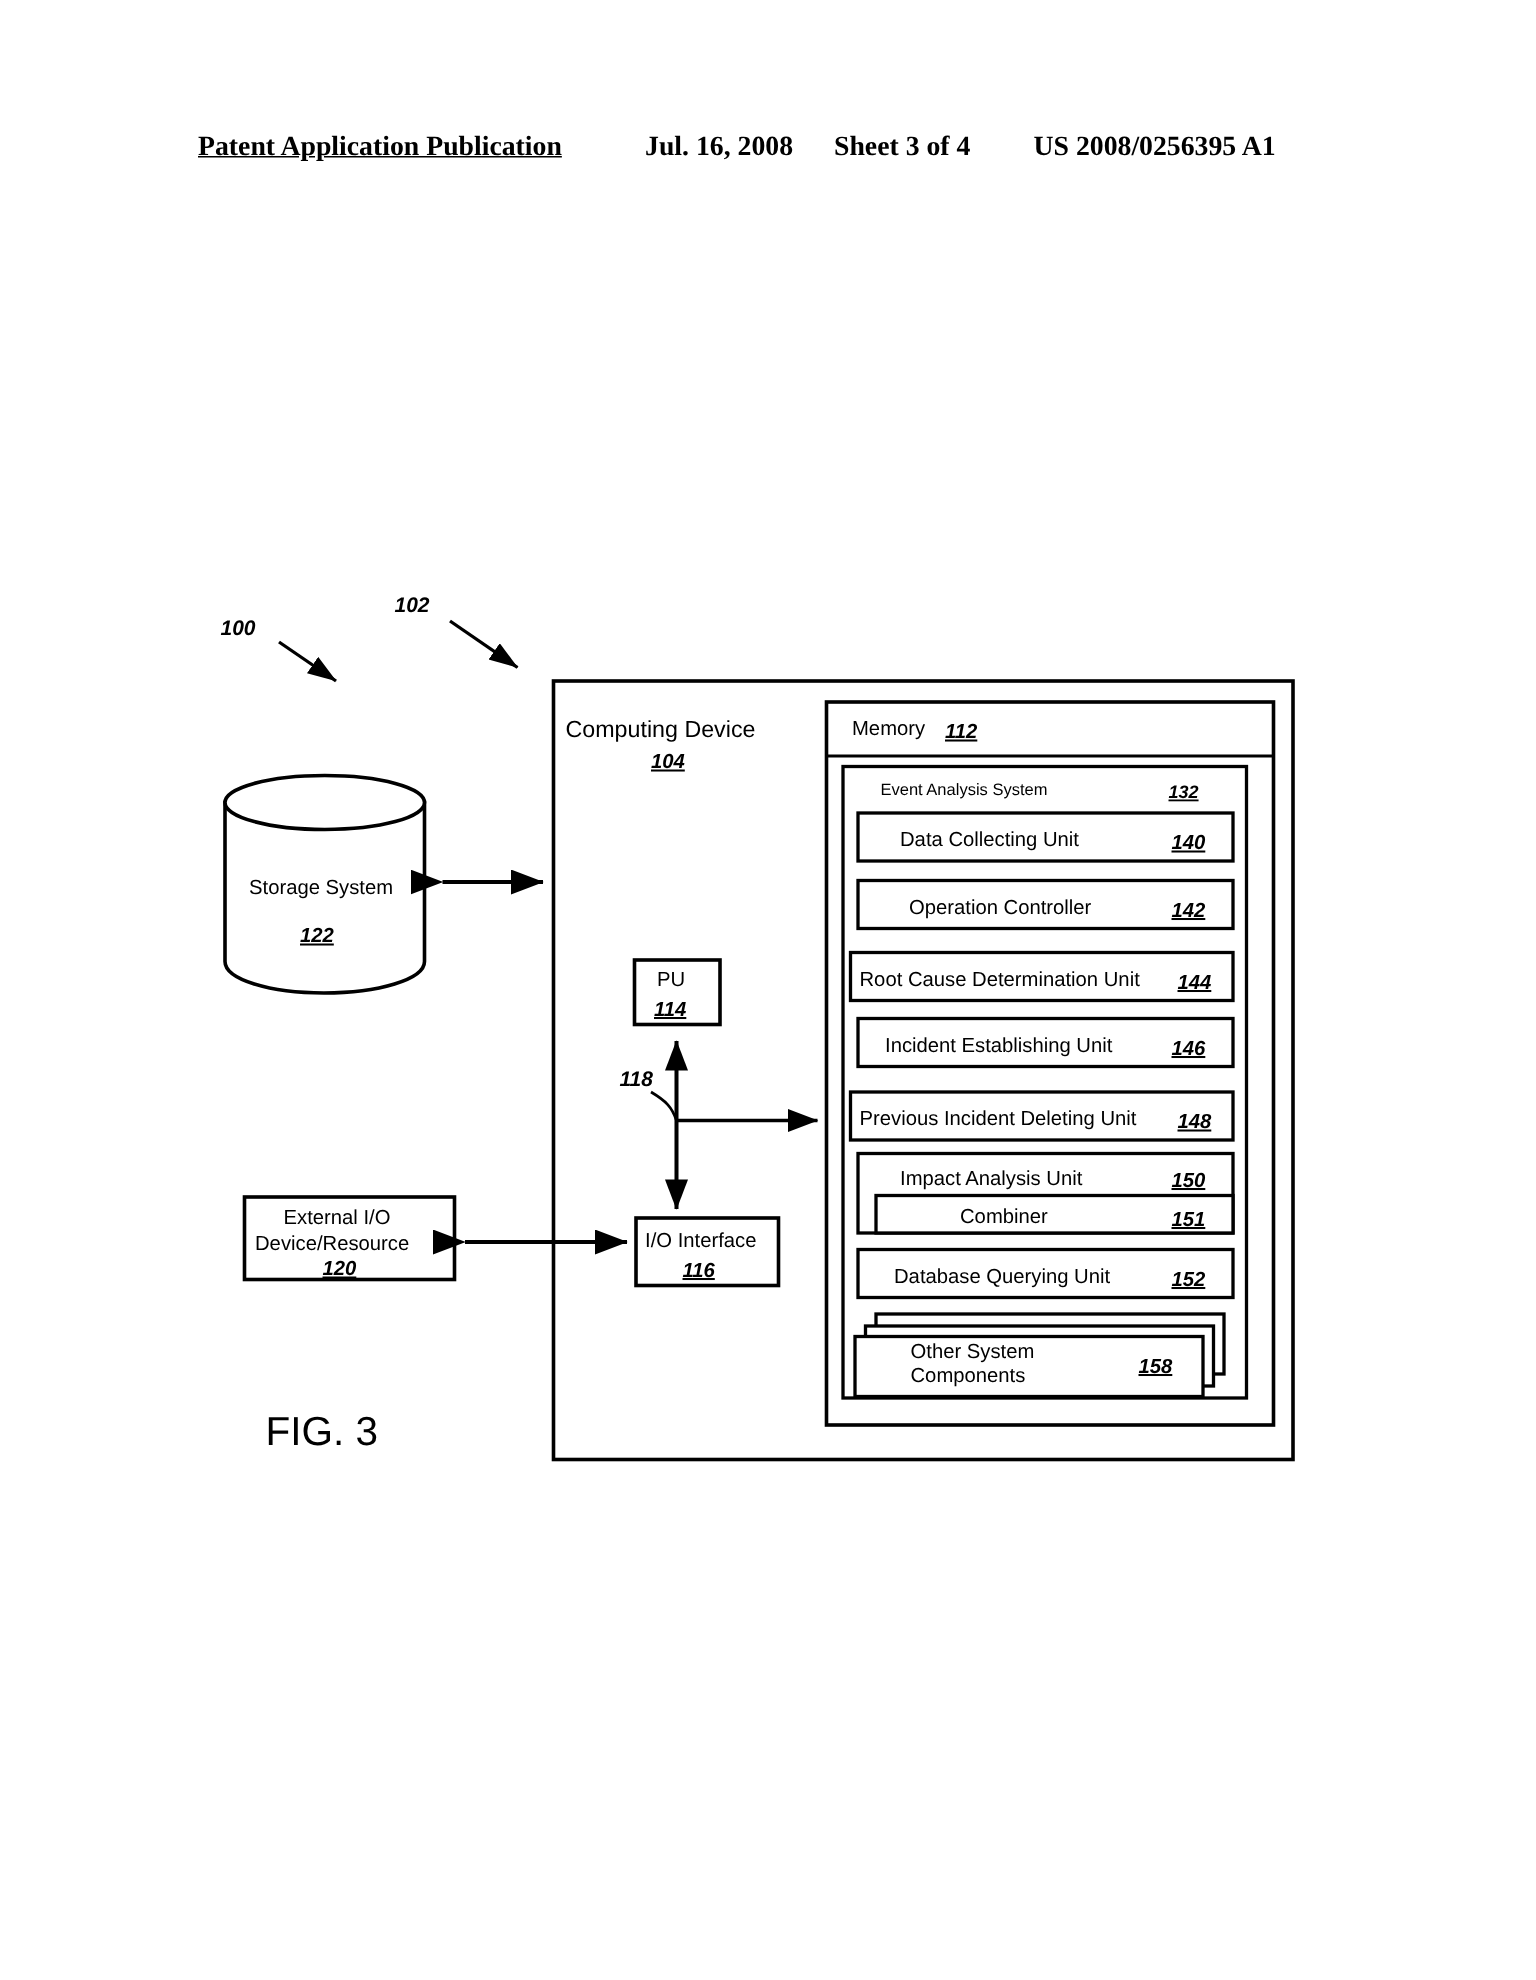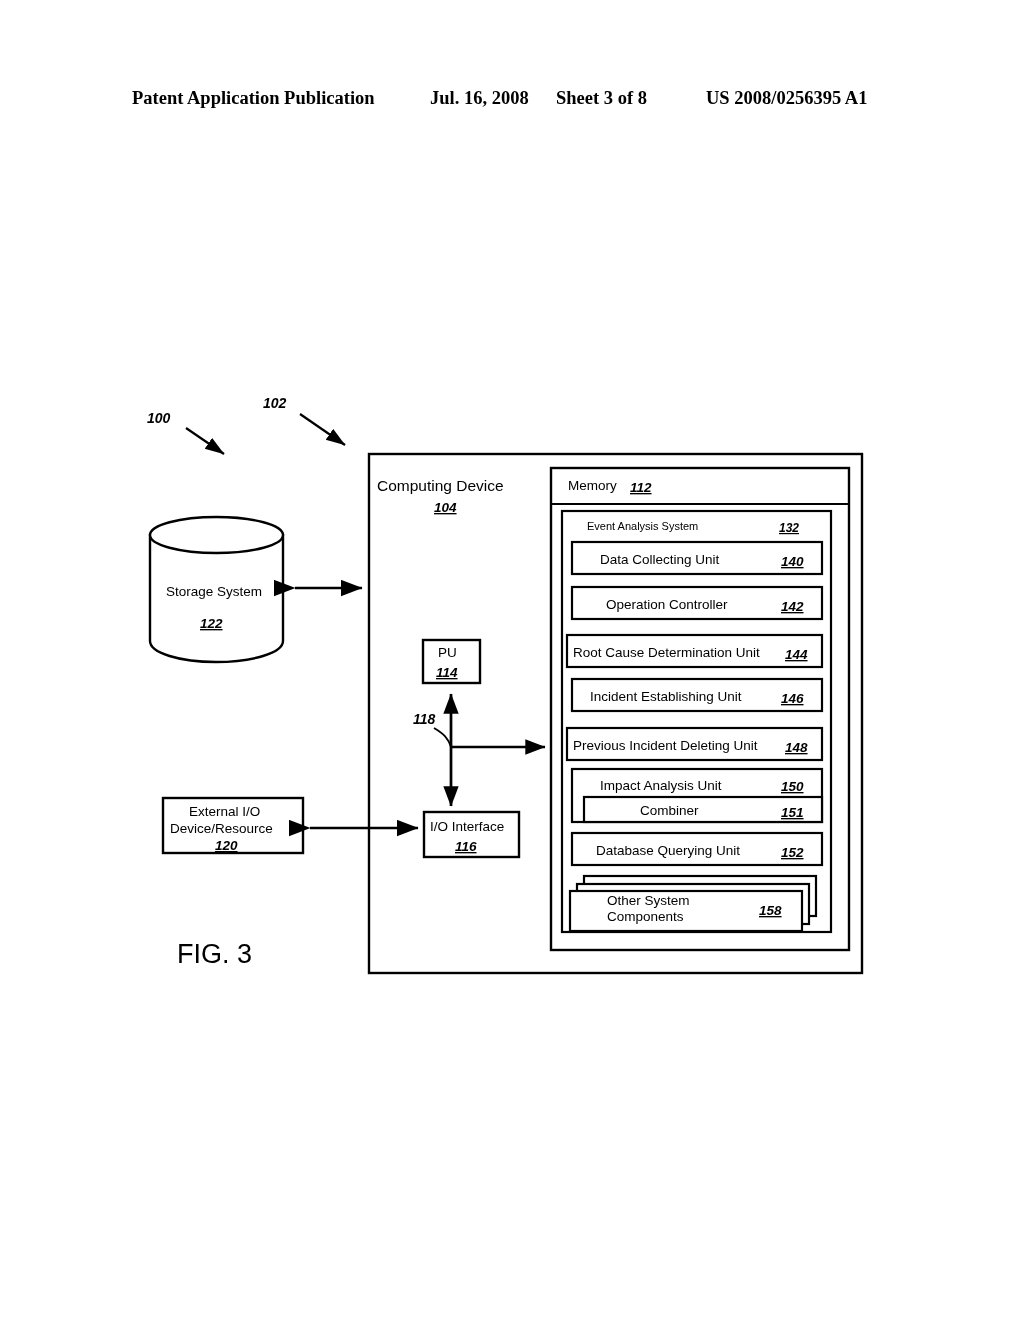--- a/index.html
+++ b/index.html
@@ -1,24 +1,24 @@
 <!DOCTYPE html>
 <html><head>
 <meta charset="utf-8">
 <style>
   html,body{margin:0;padding:0;background:#fff;}
   body{width:1024px;height:1320px;position:relative;overflow:hidden;
        font-family:"Liberation Sans",sans-serif;color:#000;}
   #header{position:absolute;left:0;top:88px;width:1024px;
           font-family:"Liberation Serif",serif;font-weight:bold;font-size:18.5px;
           display:flex;}
-  #header .h-pub{position:absolute;left:132px;white-space:nowrap;}
+  #header .h-pub{position:absolute;left:132px;white-space:nowrap;text-decoration:underline;}
   #header .h-date{position:absolute;left:430px;white-space:nowrap;}
   #header .h-sheet{position:absolute;left:556px;white-space:nowrap;}
-  #header .h-num{position:absolute;left:706px;white-space:nowrap;}
+  #header .h-num{position:absolute;left:689px;white-space:nowrap;}
   #figwrap{position:absolute;left:0;top:0;width:1024px;height:1320px;}
   svg{display:block;}
   .lbl{font-family:"Liberation Sans",sans-serif;fill:#000;}
   .t13{font-size:13.5px;}
   .t11{font-size:11px;}
   .t15{font-size:15.5px;}
   .ref{font-family:"Liberation Sans",sans-serif;font-weight:bold;font-style:italic;
        font-size:13.5px;fill:#000;text-decoration:underline;}
   .ref11{font-family:"Liberation Sans",sans-serif;font-weight:bold;font-style:italic;
        font-size:12px;fill:#000;text-decoration:underline;}
@@ -27,21 +27,21 @@
   .figlbl{font-family:"Liberation Sans",sans-serif;font-size:27px;fill:#000;}
   .bx{fill:#fff;stroke:#000;}
   .ln{stroke:#000;fill:none;}
 </style>
 </head>
 <body>
 
 <div id="header">
   <span class="h-pub">Patent Application Publication</span>
   <span class="h-date">Jul. 16, 2008</span>
-  <span class="h-sheet">Sheet 3 of 8</span>
+  <span class="h-sheet">Sheet 3 of 4</span>
   <span class="h-num">US 2008/0256395 A1</span>
 </div>
 
 <div id="figwrap">
 <svg width="1024" height="1320" viewBox="0 0 1024 1320" xmlns="http://www.w3.org/2000/svg">
   <defs>
     <marker id="ah" markerWidth="9" markerHeight="9" refX="8.2" refY="3.2" orient="auto" markerUnits="strokeWidth">
       <path d="M0,0 L8.4,3.2 L0,6.4 z" fill="#000"></path>
     </marker>
     <marker id="ahs" markerWidth="10" markerHeight="10" refX="8.6" refY="3" orient="auto" markerUnits="strokeWidth">

